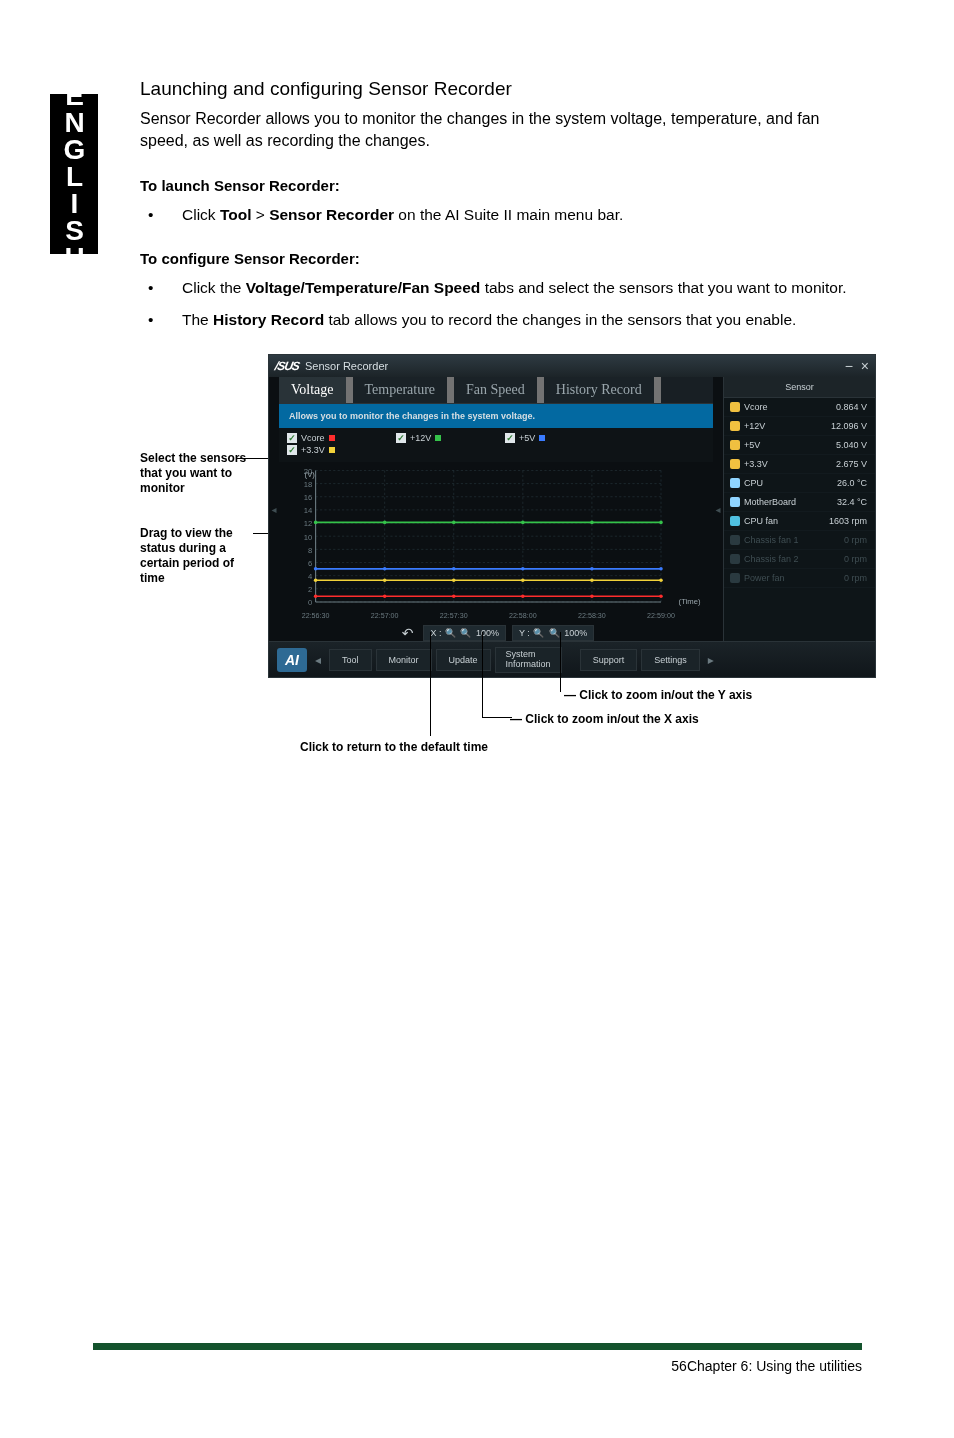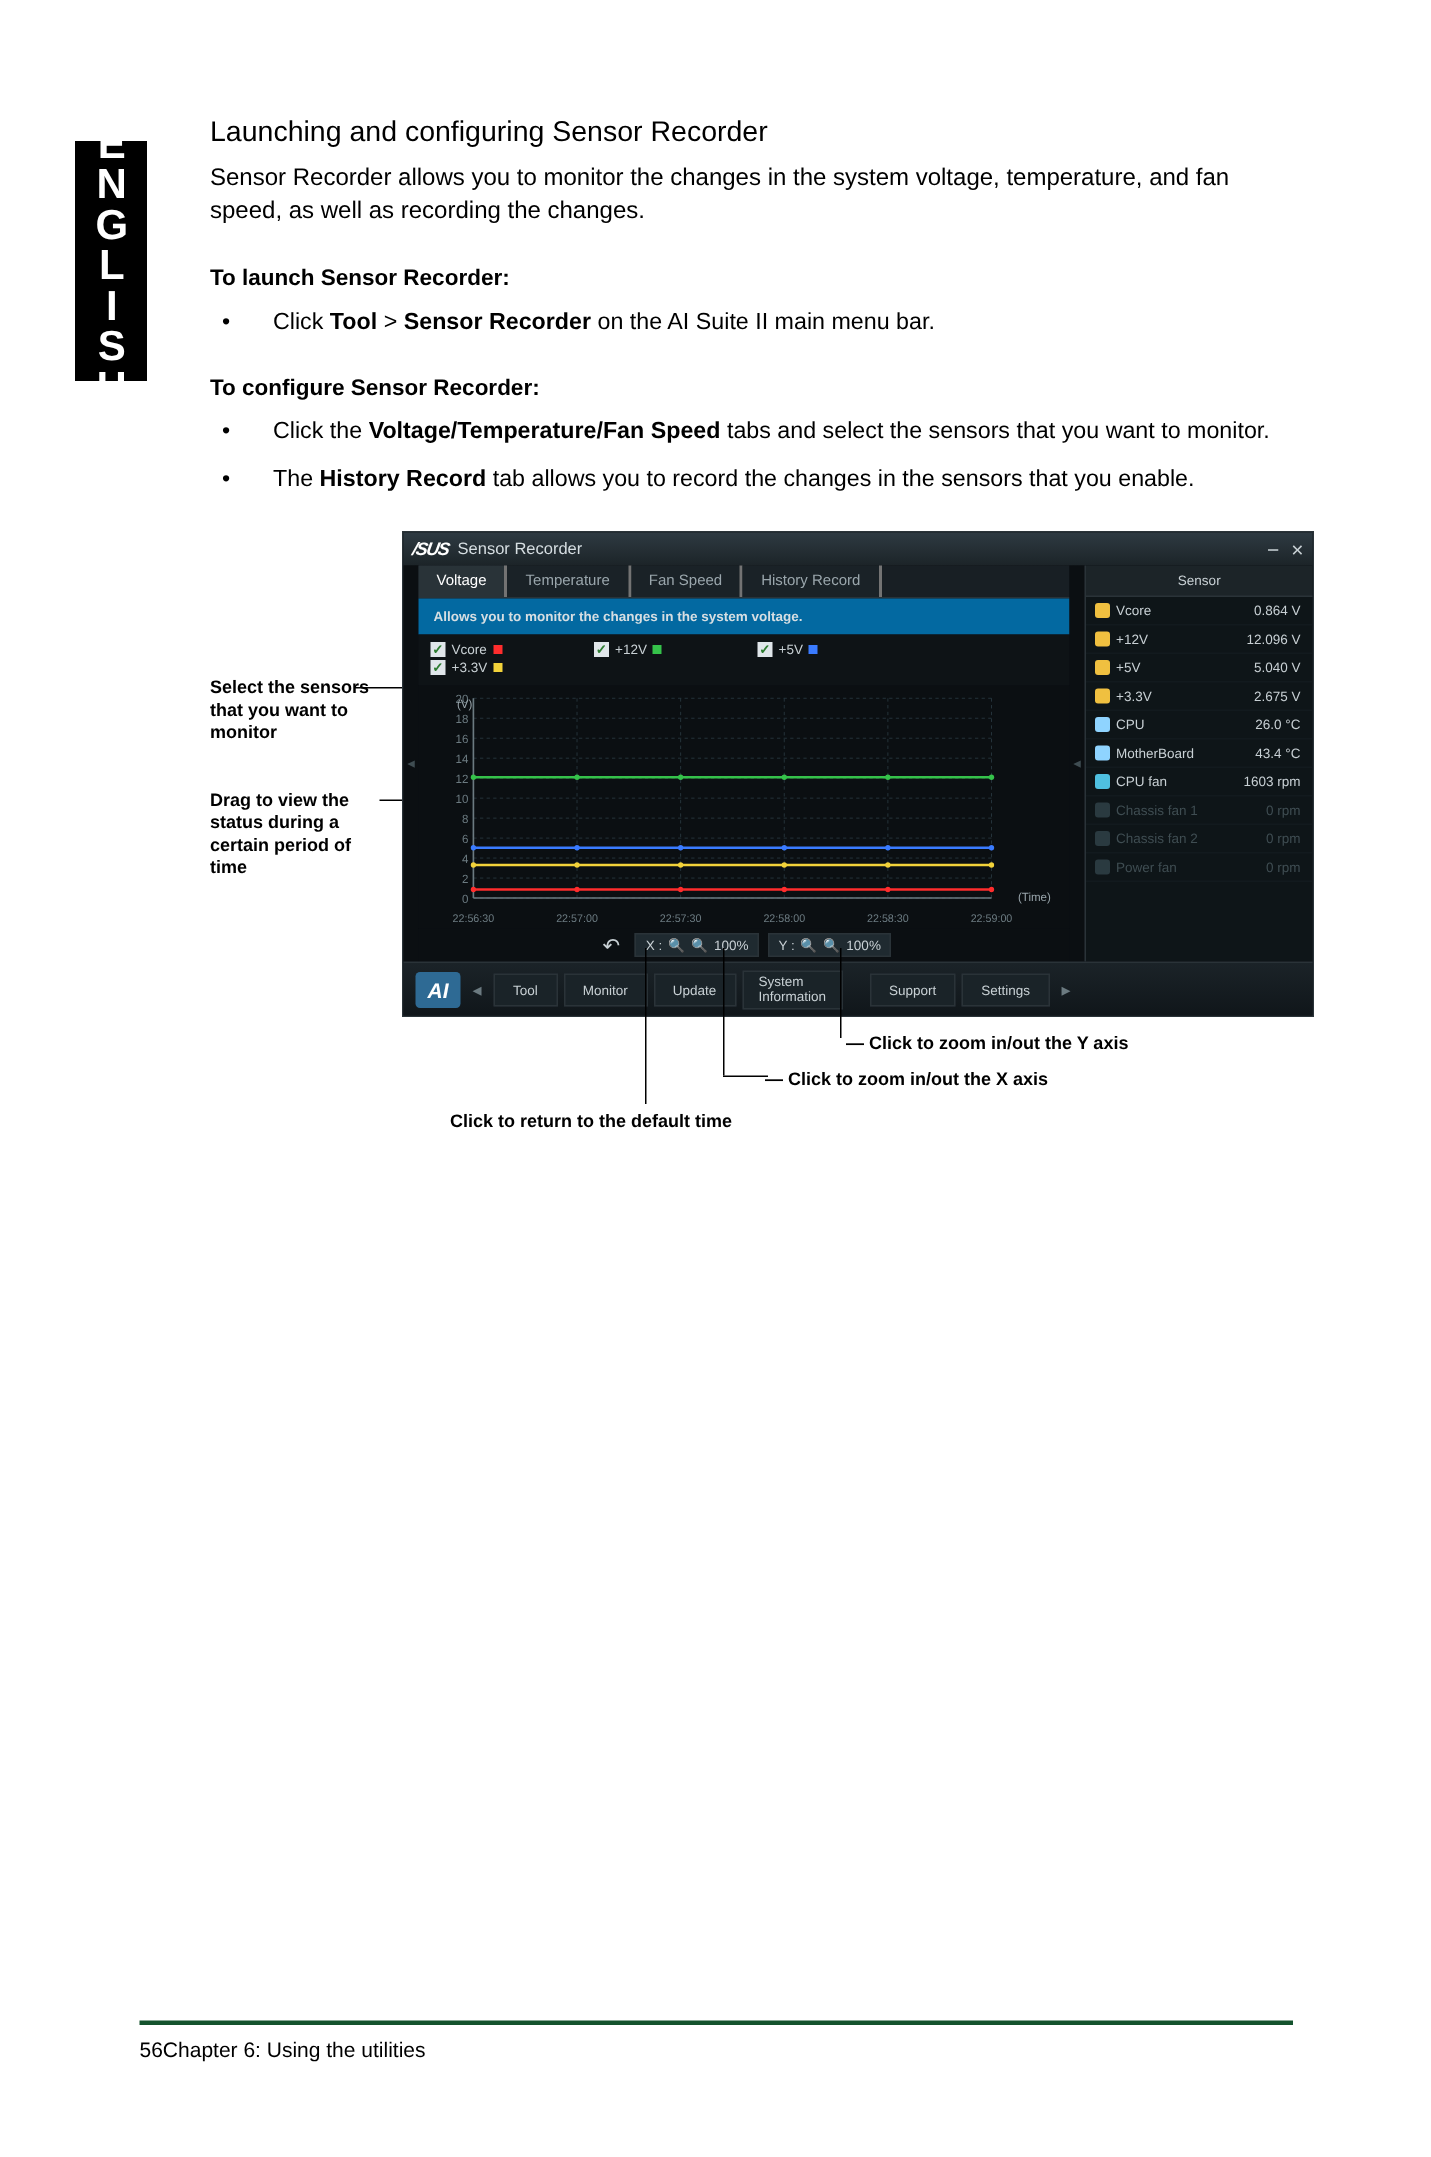--- a/index.html
+++ b/index.html
@@ -127,24 +127,25 @@
     display:flex;
     flex-direction:column;
   }
   .tabs {
     display:flex;
     background:#181f24;
     border-bottom:1px solid #2a3338;
   }
   .tab {
     padding:5px 12px;
-    font-size:10px;
+    font-size:14px;
     color:#9aa6ac;
-    border-right:2px solid #737373;
+    border-right:7px solid #737373;
     background:#1a2227;
+    font-family:Liberation Serif, serif;
   }
   .tab.active {
     background:#293338;
     color:#fff;
   }
   .desc-row {
     padding:7px 10px;
     font-size:9px;
     color:#d6dee2;
     background:#0369a1;
@@ -261,24 +262,24 @@
     position:absolute;
     font-size:12px;
     font-weight:bold;
   }
 
   .footer {
     position:absolute;
     left:50px;
     right:92px;
     bottom:64px;
-    border-top:3px solid #14532d;
+    border-top:7px solid #14532d;
     padding-top:8px;
     display:flex;
-    justify-content:flex-start;
+    justify-content:flex-end;
     font-size:14px;
     margin-left:43px;
   }
 </style>
 </head>
 <body>
 
 <div class="page">
   <div class="side-tab">
       <span>ENGLISH</span>
@@ -475,21 +476,21 @@
                 <div class="sensor-row">
                   <span class="nm"><span class="ico" style="background:#f0c040;border-radius:2px"></span>+3.3V</span>
                   <span>2.675 V</span>
                 </div>
                 <div class="sensor-row">
                   <span class="nm"><span class="ico" style="background:#8fd4ff;border-radius:2px"></span>CPU</span>
                   <span>26.0 °C</span>
                 </div>
                 <div class="sensor-row">
                   <span class="nm"><span class="ico" style="background:#8fd4ff;border-radius:2px"></span>MotherBoard</span>
-                  <span>43.4 °C</span>
+                  <span>32.4 °C</span>
                 </div>
                 <div class="sensor-row">
                   <span class="nm"><span class="ico" style="background:#4fc0e0;border-radius:2px"></span>CPU fan</span>
                   <span>1603 rpm</span>
                 </div>
                 <div class="sensor-row dim">
                   <span class="nm"><span class="ico" style="background:#2a3a40;border-radius:2px"></span>Chassis fan 1</span>
                   <span>0 rpm</span>
                 </div>
                 <div class="sensor-row dim">

